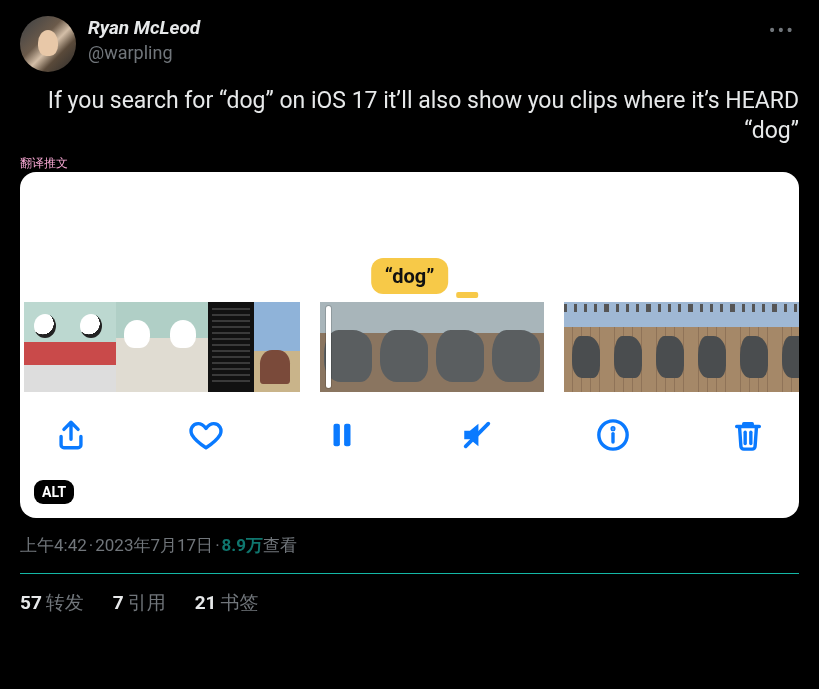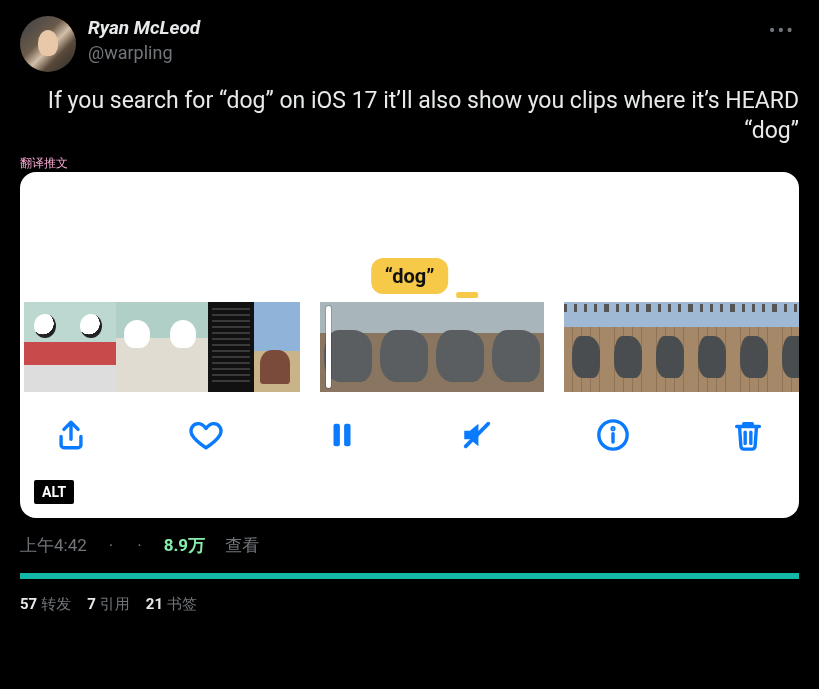--- a/index.html
+++ b/index.html
@@ -191,39 +191,39 @@
   .tb-icon svg { width: 100%; height: 100%; stroke: currentColor; fill: none; stroke-width: 2.4; stroke-linecap: round; stroke-linejoin: round; }
   .alt-badge {
     position: absolute;
     left: 14px;
     bottom: 14px;
     background: #000;
     color: #fff;
     font-size: 14px;
     font-weight: 700;
     padding: 4px 8px;
-    border-radius: 2px;
+    border-radius: 9px;
   }
   .meta {
     margin-top: 16px;
     color: #71767b;
     font-size: 17px;
     display: flex;
     align-items: center;
-    gap: 20px;
+    gap: 0;
     padding-bottom: 16px;
-    border-bottom: 6px solid #14b8a6;
+    border-bottom: 1px solid #14b8a6;
   }
   .meta .dot { margin: 0 2px; }
-  .meta .views-num { color: #86efac; font-weight: 700; }
+  .meta .views-num { color: #0f766e; font-weight: 700; }
   .stats {
     display: flex;
-    gap: 16px;
+    gap: 29px;
     padding-top: 16px;
-    font-size: 15px;
+    font-size: 19px;
     color: #71767b;
   }
   .stats .num { color: #e7e9ea; font-weight: 700; margin-right: 4px; }
 </style>
 </head>
 <body>
 
 <div class="tweet">
 
   <div class="header">
@@ -308,20 +308,21 @@
           </svg>
       </div>
     </div>
 
     <div class="alt-badge">ALT</div>
   </div>
 
   <div class="meta">
     <span>上午4:42</span>
     <span class="dot">·</span>
+    <span>2023年7月17日</span>
     <span class="dot">·</span>
     <span class="views-num">8.9万</span>
     <span>查看</span>
   </div>
 
   <div class="stats">
     <div>
       <span class="num">57</span><span>转发</span>
     </div>
     <div>

